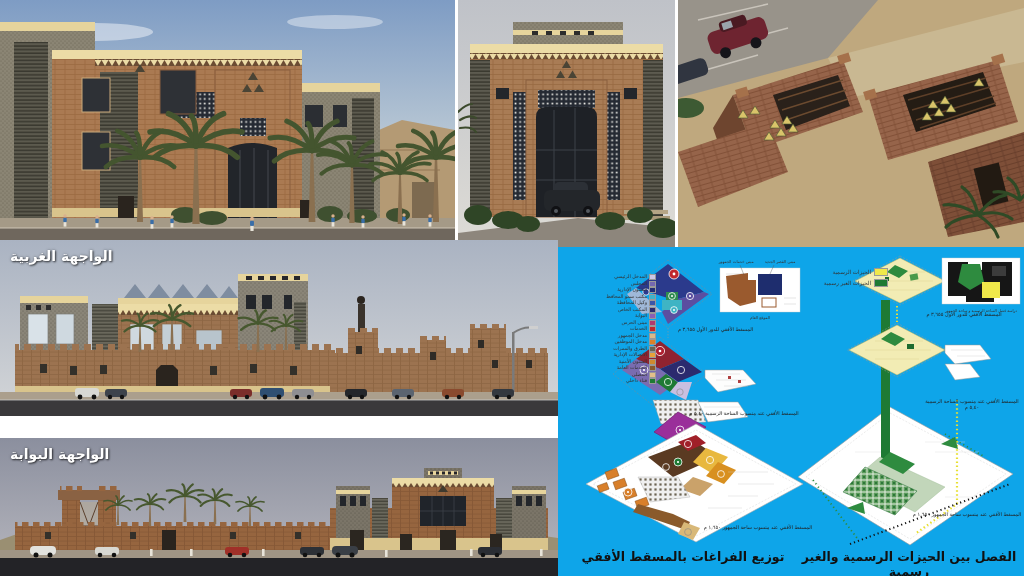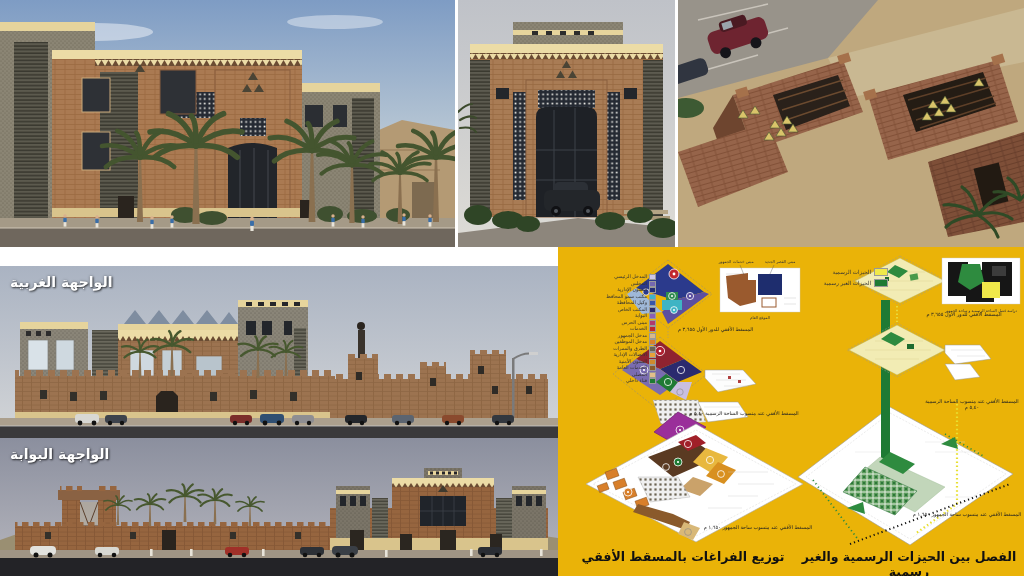--- a/index.html
+++ b/index.html
@@ -2,21 +2,21 @@
 <html lang="ar"><head>
 <meta charset="utf-8">
 <style>
   html,body{margin:0;padding:0;background:#e8e8e8;}
   #board{position:relative;width:1024px;height:576px;background:#ffffff;overflow:hidden;
          font-family:"DejaVu Sans",sans-serif;}
   .panel{position:absolute;overflow:hidden;}
   .panel svg{display:block;}
   .facade-label{position:absolute;top:8px;left:10px;color:#fff;font-weight:700;font-size:14px;
         text-shadow:1px 1px 2px rgba(0,0,0,.65),0 0 3px rgba(0,0,0,.35);direction:rtl;}
-  #diagrams{position:absolute;left:558px;top:247px;width:466px;height:329px;background:#eab308;}
+  #diagrams{position:absolute;left:558px;top:247px;width:466px;height:329px;background:#0ea5e9;}
   .dg-title{position:absolute;font-weight:700;font-size:12.5px;color:#111;text-align:center;direction:rtl;}
   .dg-cap{position:absolute;font-size:5px;color:#222;direction:rtl;text-align:center;line-height:6px;z-index:5;}
   .legend{position:absolute;z-index:6;direction:rtl;}
   .lg-row{display:flex;align-items:center;gap:2px;height:6.5px;}
   .lg-chip{width:5px;height:4px;flex:0 0 auto;border:0.3px solid #999;}
   .lg-label{font-size:4.8px;color:#333;white-space:nowrap;line-height:6px;}
   .legend2 .lg-chip{width:12px;height:6px;}
   .legend2 .lg-row{height:11px;gap:3px;}
   .legend2 .lg-label{font-size:5.5px;color:#333;}
 </style>
@@ -274,21 +274,21 @@
         <path d="M250,108 l5,-8 5,8 Z M262,104 l5,-8 5,8 Z M244,120 l5,-8 5,8 Z M256,116 l5,-8 5,8 Z M268,112 l5,-8 5,8 Z"></path>
         <path d="M296,86 l5,-8 5,8 Z M60,118 l5,-8 5,8 Z M72,114 l5,-8 5,8 Z"></path>
       </g>
       <g fill="none" stroke="#2f4a26" stroke-width="3.2" stroke-linecap="round">
         <path d="M300,215 q-18,-12 -34,-10 M300,215 q-4,-20 -16,-28 M300,215 q14,-18 28,-20 M300,215 q20,-6 34,4 M300,215 q-22,2 -32,12 M300,215 q16,10 20,22"></path>
         <path d="M342,200 q-14,-10 -26,-8 M342,200 q-2,-16 -12,-22 M342,200 q10,-12 20,-12"></path>
       </g>
     </svg>
   </div>
 
-  <div class="panel" style="left:0;top:266px;width:558px;height:176px">
+  <div class="panel" style="left:0;top:240px;width:558px;height:176px">
     <svg viewBox="0 0 558 176" width="558" height="176">
       <defs>
         <linearGradient id="skyD" x1="0" y1="0" x2="0" y2="1">
           <stop offset="0" stop-color="#aab3c2"></stop>
             <stop offset="1" stop-color="#d4d6d8"></stop>
         </linearGradient>
         <pattern id="bkD" width="9" height="4.5" patternUnits="userSpaceOnUse">
           <rect width="9" height="4.5" fill="#9c7350"></rect>
             <path d="M0,4.1H9 M4.5,0V4.1" stroke="#86603e" stroke-width="0.6"></path>
         </pattern>

